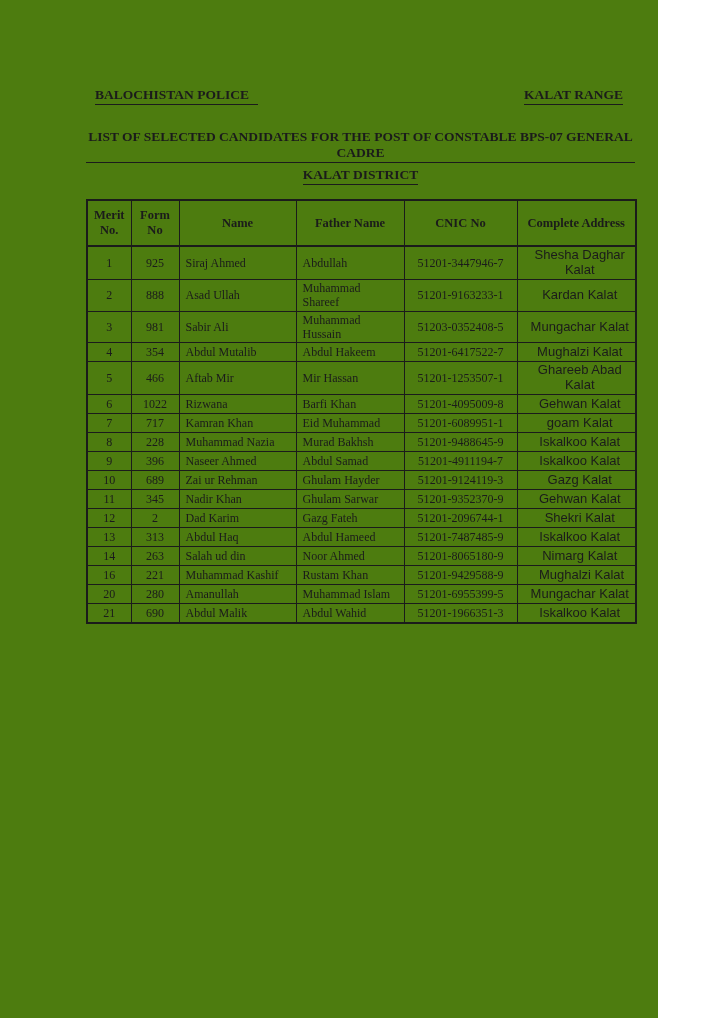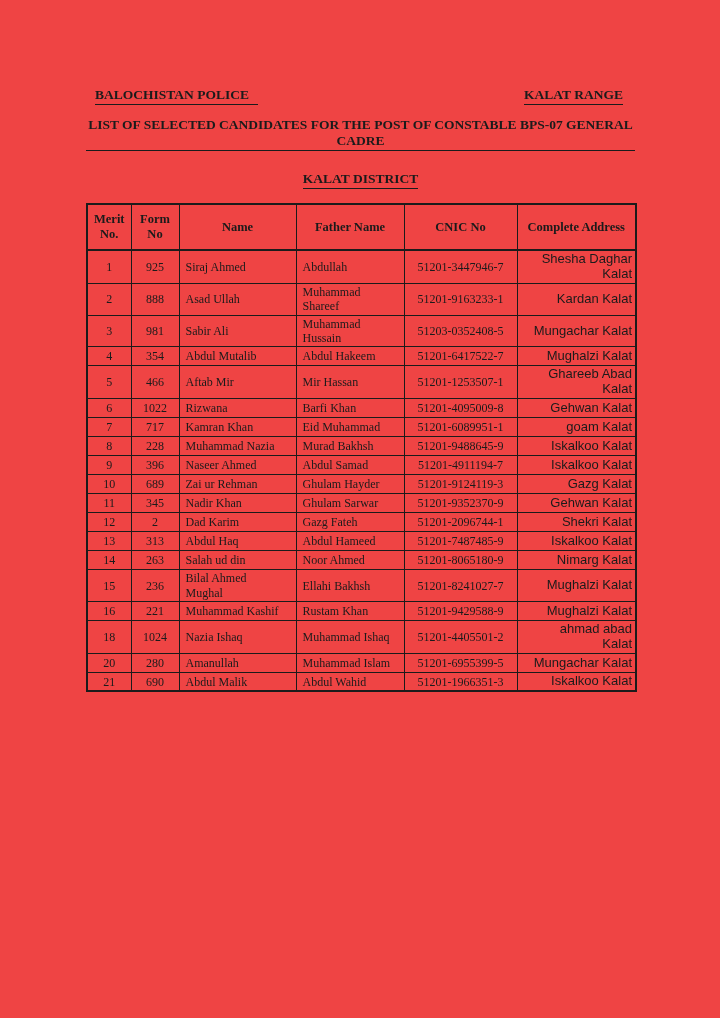--- a/index.html
+++ b/index.html
@@ -1,21 +1,21 @@
 <!DOCTYPE html>
 <html><head>
 <meta charset="utf-8">
 <style>
   * { margin: 0; padding: 0; box-sizing: border-box; }
   html, body { background: #ffffff; }
   .page {
     position: relative;
-    width: 720px;
+    width: 658px;
     height: 1018px;
-    background: #ef4444;
+    background: #4d7c0f;
     color: #1b1b1b;
     font-family: "Liberation Serif", serif;
     overflow: hidden;
   }
   .content {
     width: 549px;
     margin-left: 86px;
     padding-top: 86px;
   }
   .doc-header {
@@ -27,28 +27,28 @@
     font-size: 13.5px;
     line-height: 17px;
   }
   .u {
     display: inline-block;
     border-bottom: 1.6px solid #1b1b1b;
     padding-bottom: 1px;
   }
   .u-trail { padding-right: 9px; }
   .doc-title {
-    margin-top: 12px;
+    margin-top: 24px;
     text-align: center;
     font-weight: bold;
     font-size: 13.5px;
     line-height: 16px;
   }
   .doc-subtitle {
-    margin-top: 20px;
+    margin-top: 4px;
     text-align: center;
     font-weight: bold;
     font-size: 13.5px;
     line-height: 16px;
   }
   table.candidates {
     margin-top: 14px;
     width: 549px;
     table-layout: fixed;
     border-collapse: collapse;
@@ -74,21 +74,21 @@
     font-size: 12px;
     line-height: 1.2;
     padding: 1px 3px;
   }
   td.c-merit, td.c-form, td.c-cnic { text-align: center; }
   td.c-name, td.c-father { text-align: left; padding-left: 6px; margin-left: 35px; }
   td.c-address {
     font-family: "Liberation Sans", sans-serif;
     font-size: 13px;
     line-height: 1.15;
-    text-align: right;
+    text-align: center;
     padding-left: 10px;
   }
 </style>
 </head>
 <body>
 
 <div class="page">
   <div class="content">
 
     <div class="doc-header">
@@ -233,46 +233,28 @@
   </tr>
           <tr>
     <td class="c-merit">14</td>
     <td class="c-form">263</td>
     <td class="c-name">Salah ud din</td>
     <td class="c-father">Noor Ahmed</td>
     <td class="c-cnic">51201-8065180-9</td>
     <td class="c-address">Nimarg Kalat</td>
   </tr>
           <tr>
-    <td class="c-merit">15</td>
-    <td class="c-form">236</td>
-    <td class="c-name">Bilal Ahmed
-Mughal</td>
-    <td class="c-father">Ellahi Bakhsh</td>
-    <td class="c-cnic">51201-8241027-7</td>
-    <td class="c-address">Mughalzi Kalat</td>
-  </tr>
-          <tr>
     <td class="c-merit">16</td>
     <td class="c-form">221</td>
     <td class="c-name">Muhammad Kashif</td>
     <td class="c-father">Rustam Khan</td>
     <td class="c-cnic">51201-9429588-9</td>
     <td class="c-address"> Mughalzi Kalat</td>
   </tr>
           <tr>
-    <td class="c-merit">18</td>
-    <td class="c-form">1024</td>
-    <td class="c-name">Nazia Ishaq</td>
-    <td class="c-father">Muhammad Ishaq</td>
-    <td class="c-cnic">51201-4405501-2</td>
-    <td class="c-address">ahmad abad
-Kalat</td>
-  </tr>
-          <tr>
     <td class="c-merit">20</td>
     <td class="c-form">280</td>
     <td class="c-name">Amanullah</td>
     <td class="c-father">Muhammad Islam</td>
     <td class="c-cnic">51201-6955399-5</td>
     <td class="c-address">Mungachar Kalat</td>
   </tr>
           <tr>
     <td class="c-merit">21</td>
     <td class="c-form">690</td>

